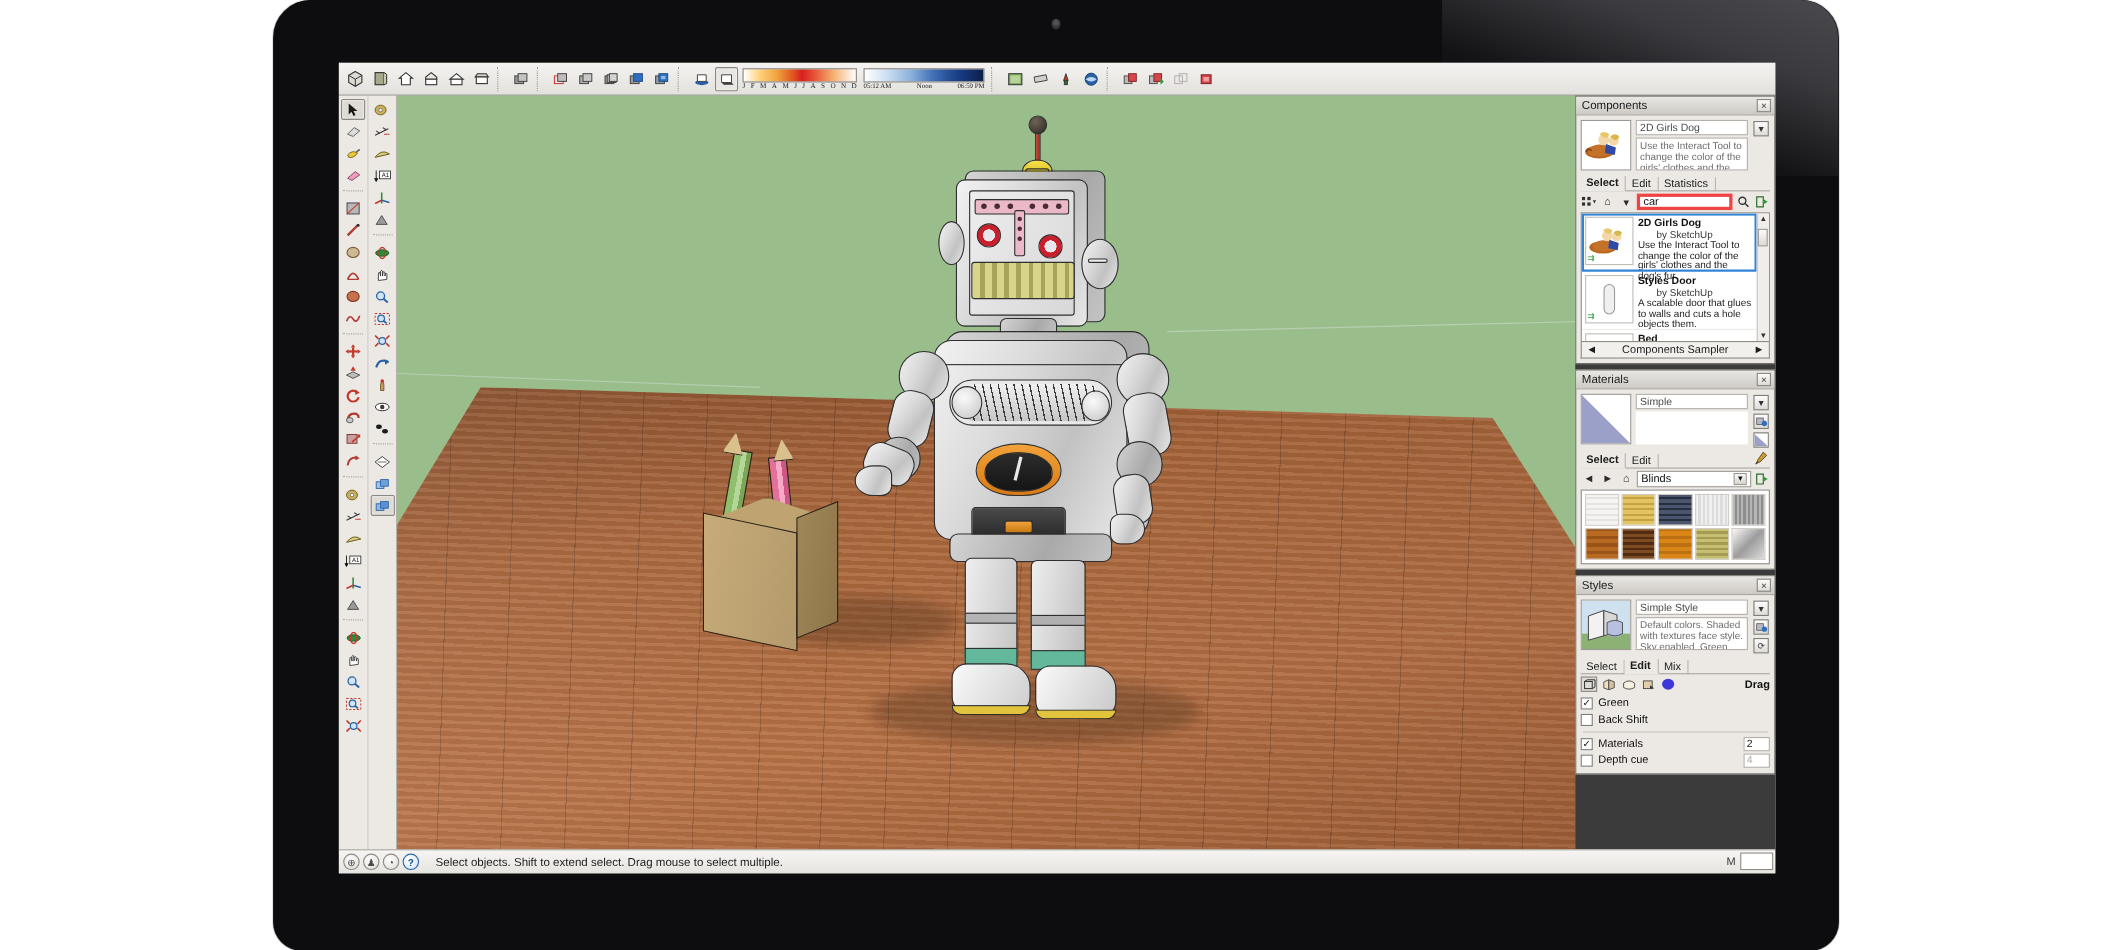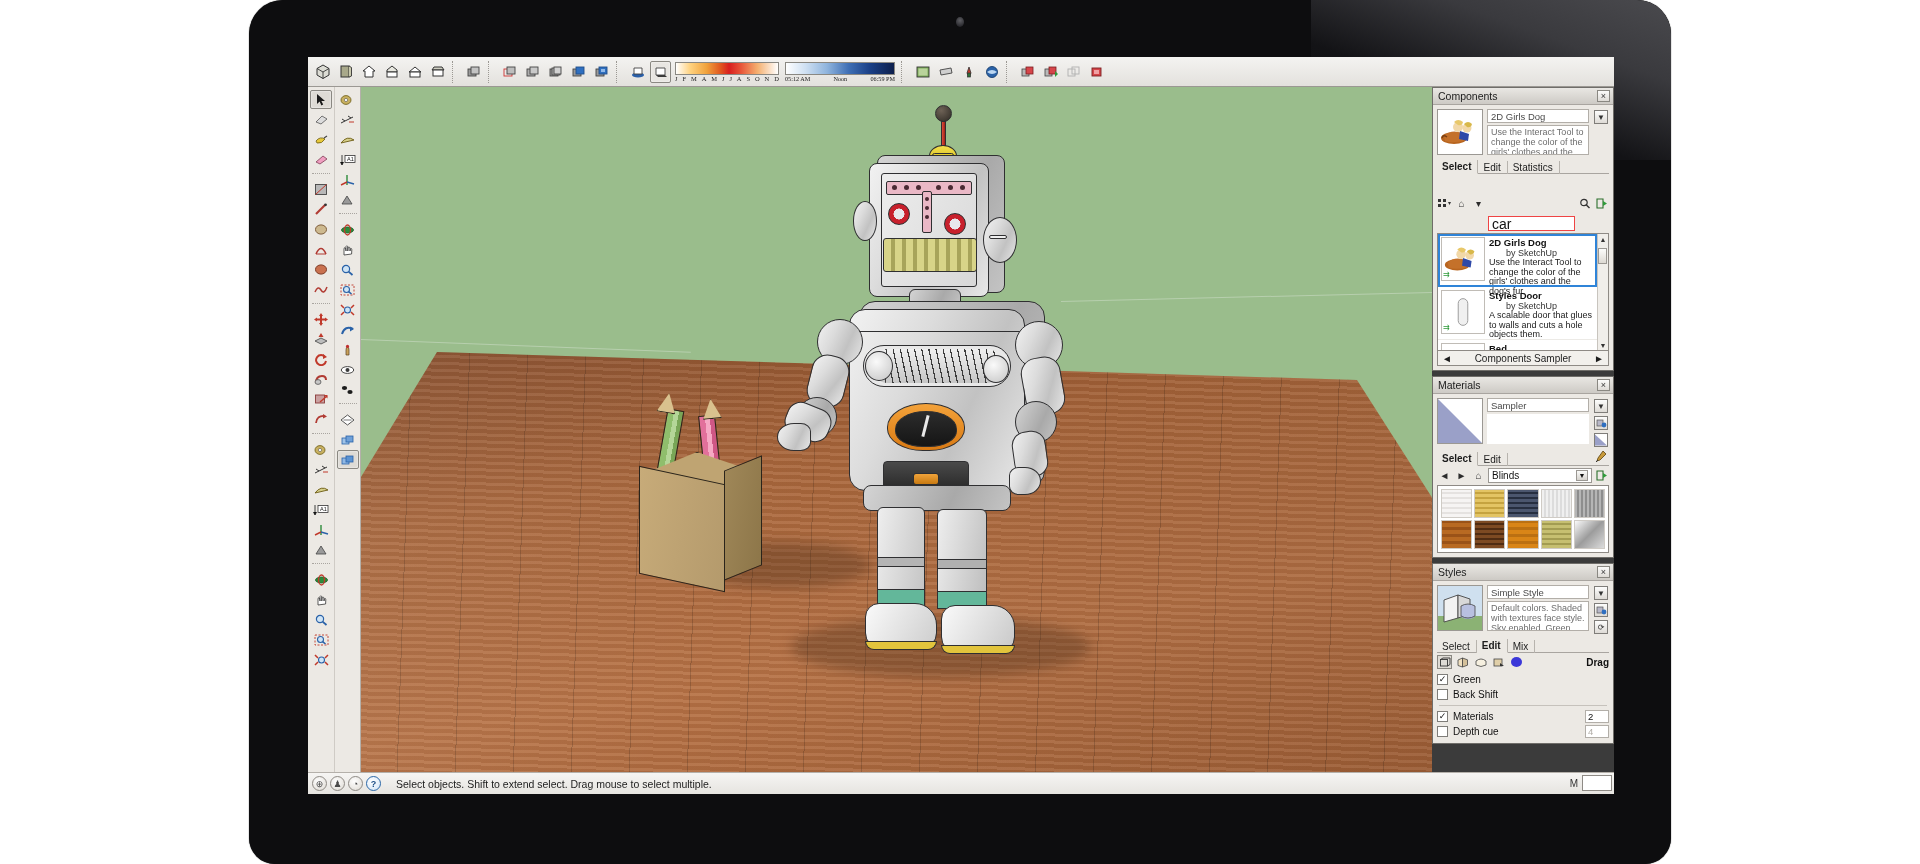--- a/index.html
+++ b/index.html
@@ -186,22 +186,22 @@
 
   .tabstrip { display:flex; align-items:flex-end; gap:0; margin:4px 0 2px 0;
               border-bottom:1px solid #a9a5a0; height:15px; }
   .tab { font-size:10px; padding:1px 6px 1px 5px; color:#1c1c1c; border-right:1px solid #b7b3ad;
          position:relative; top:1px; }
   .tab.active { font-weight:bold; background:#ece9e4; border-bottom:1px solid #ece9e4; }
 
   .navrow { display:flex; align-items:center; gap:2px; margin:2px 0; }
   .navbtn { width:15px; height:15px; display:flex; align-items:center; justify-content:center;
             font-size:10px; color:#2c2c2c; }
-  .searchfield { flex:1; height:15px; border:1px solid #ef4444; background:#fff; font-size:14px;
-                 color:#111; padding:0 3px; display:flex; align-items:center;margin-top:40px; }
+  .searchfield { flex:1; height:15px; border:3px solid #ef4444; background:#fff; font-size:10px;
+                 color:#111; padding:0 3px; display:flex; align-items:center; }
   .combofield { flex:1; height:15px; border:1px solid #9b9893; background:#fff; font-size:10px;
                 color:#111; padding:0 3px; display:flex; align-items:center; justify-content:space-between; }
   .combo-arrow { width:12px; height:11px; border:1px solid #9b9893; background:linear-gradient(#fbfbfa,#d6d3cd);
                  display:flex; align-items:center; justify-content:center; font-size:7px; }
 
   .listbox { border:1px solid #8e8a85; background:#fff; height:118px; position:relative; overflow:hidden; display:flex; }
   .listcontent { flex:1; }
   .litem { display:flex; gap:4px; padding:3px; border-bottom:1px solid #eceae6; height:53px; }
   .litem.sel { outline:2px solid #2f84d8; outline-offset:-2px; }
   .lthumb { width:44px; height:44px; border:1px solid #c0bcb6; background:#fff; position:relative; overflow:hidden; flex:none; }
@@ -954,21 +954,21 @@
           </div>
           <div class="panel-body">
             <div class="hdrow">
               <div class="thumb">
                 <svg width="44" height="44" viewBox="0 0 44 44">
                     <rect width="44" height="44" fill="#fff"></rect>
                     <path d="M0 44 L0 0 L44 44 Z" fill="#9aa0c8"></path>
                   </svg>
               </div>
               <div class="fields">
-                <div class="namefield">Sampler</div>
+                <div class="namefield">Simple</div>
                 <div class="descfield" style="border-color:transparent;"></div>
               </div>
               <div class="sidebtns">
                 <div class="sidebtn">▼</div>
                 <div class="sidebtn">
                   <svg width="11" height="10" viewBox="0 0 11 10">
                       <rect x="1" y="2" width="6" height="6" fill="#b8b8c8" stroke="#555" stroke-width=".7"></rect>
                       <circle cx="8" cy="7" r="2.4" fill="#2f6fc0"></circle>
                     </svg>
                 </div>

